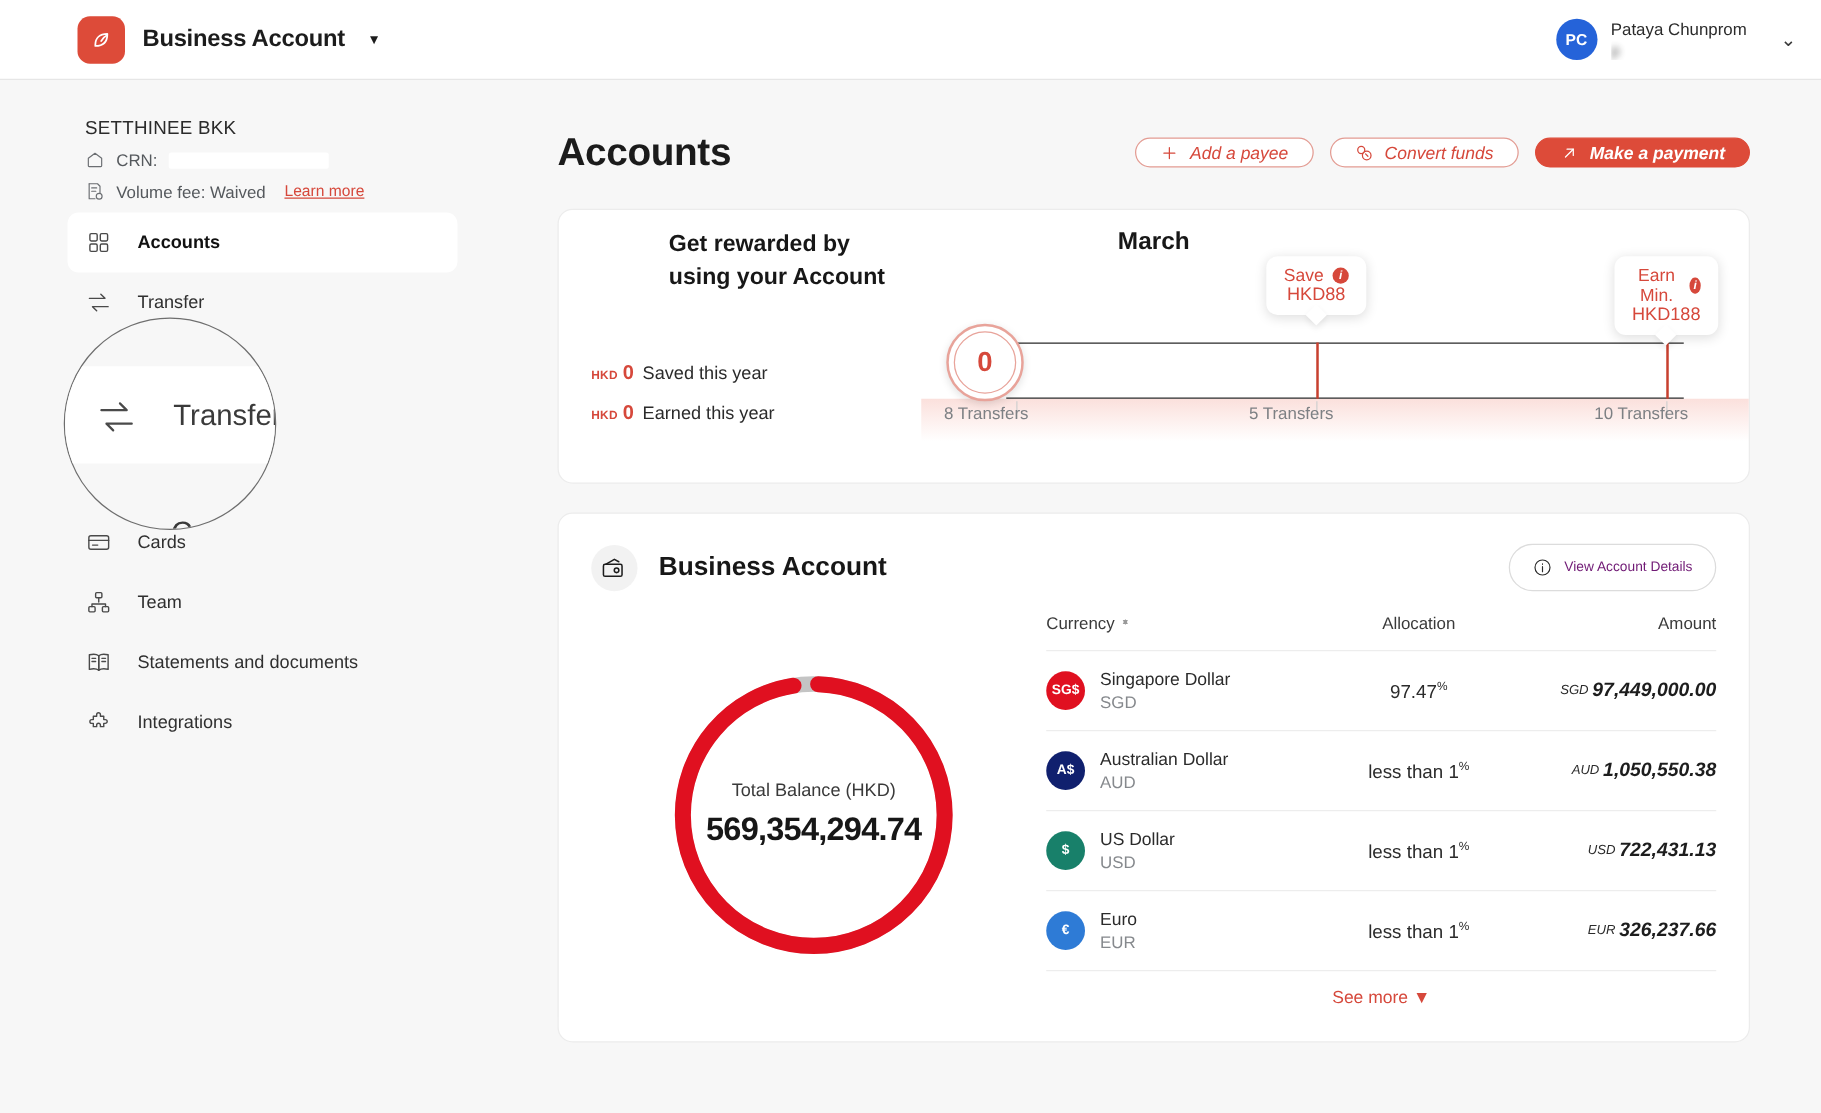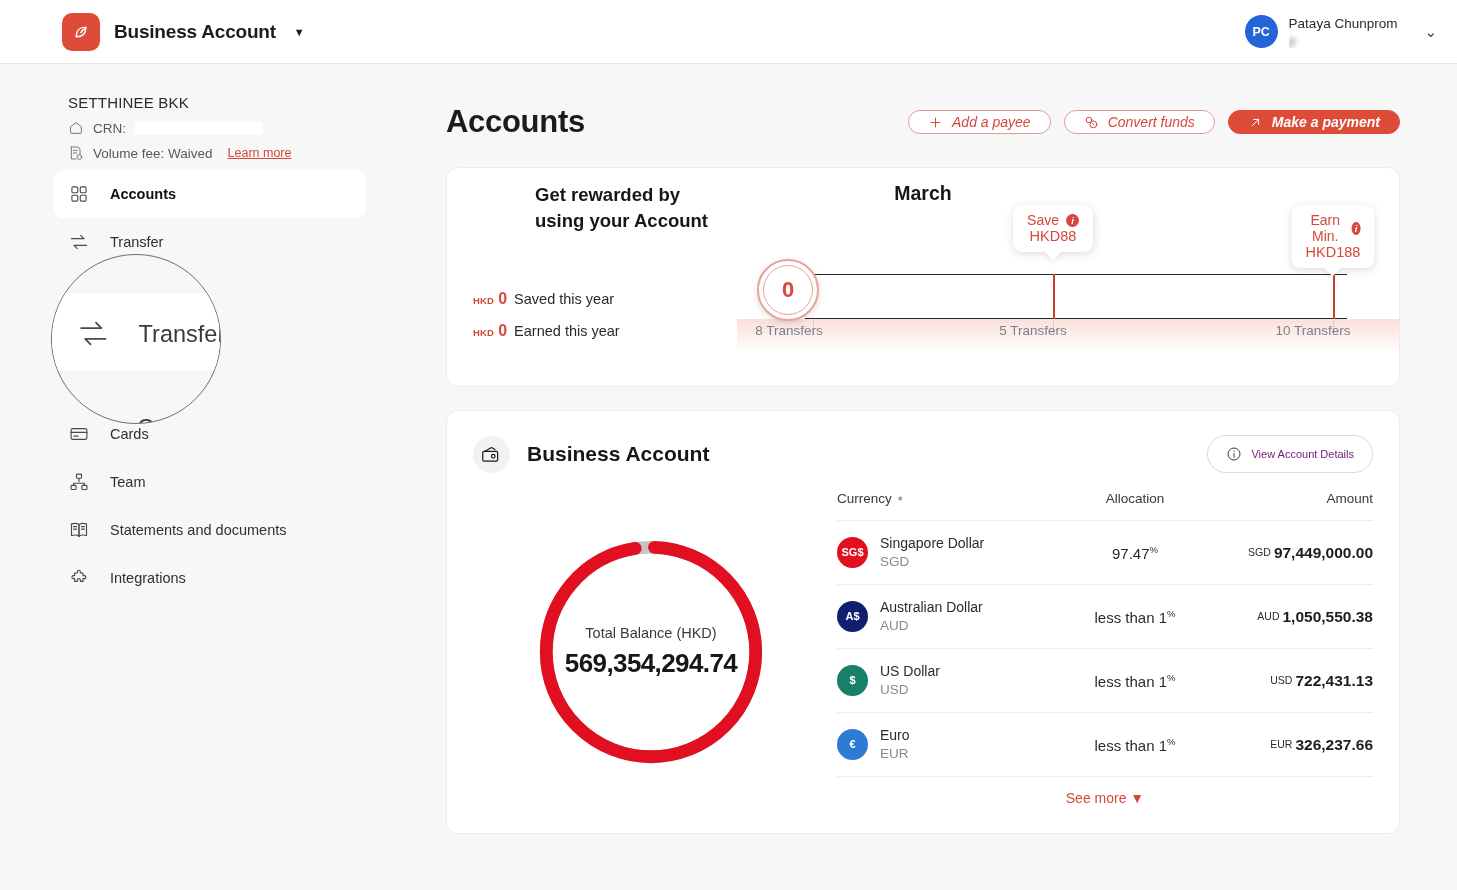--- a/index.html
+++ b/index.html
@@ -143,21 +143,21 @@
   .sorticon span { font-size: 7px; color: #9a9a9a; }
   .trow { display: flex; align-items: center; height: 64px; border-top: 1px solid #ededed; }
   .td-cur { width: 250px; display: flex; align-items: center; gap: 12px; }
   .flag { width: 31px; height: 31px; border-radius: 50%; color: #fff; font-size: 11px; font-weight: bold;
           display: flex; align-items: center; justify-content: center; flex: 0 0 31px; }
   .cur-names { display: flex; flex-direction: column; line-height: 1.35; }
   .cur-n1 { font-size: 14px; color: #2b2b2b; }
   .cur-n2 { font-size: 13.5px; color: #86898d; }
   .td-alloc { flex: 1; text-align: center; font-size: 15px; color: #2b2b2b; }
   .td-alloc sup { font-size: 9.5px; }
-  .td-amt { width: 190px; text-align: right; font-size: 15.5px; font-weight: bold; color: #1d1d1d; }
+  .td-amt { width: 190px; text-align: right; font-size: 15.5px; font-weight: bold; color: #1d1d1d; font-style: italic; }
   .td-amt .code { font-size: 10.5px; font-weight: normal; color: #2b2b2b; margin-right: 3px; vertical-align: 2px; }
   .seemore { border-top: 1px solid #ededed; padding-top: 12px; text-align: center; }
   .seemore span { font-size: 14px; color: #d6483b; cursor: pointer; }
 </style>
 </head>
 <body>
 
 <div id="root">
 
   <div class="topbar">

